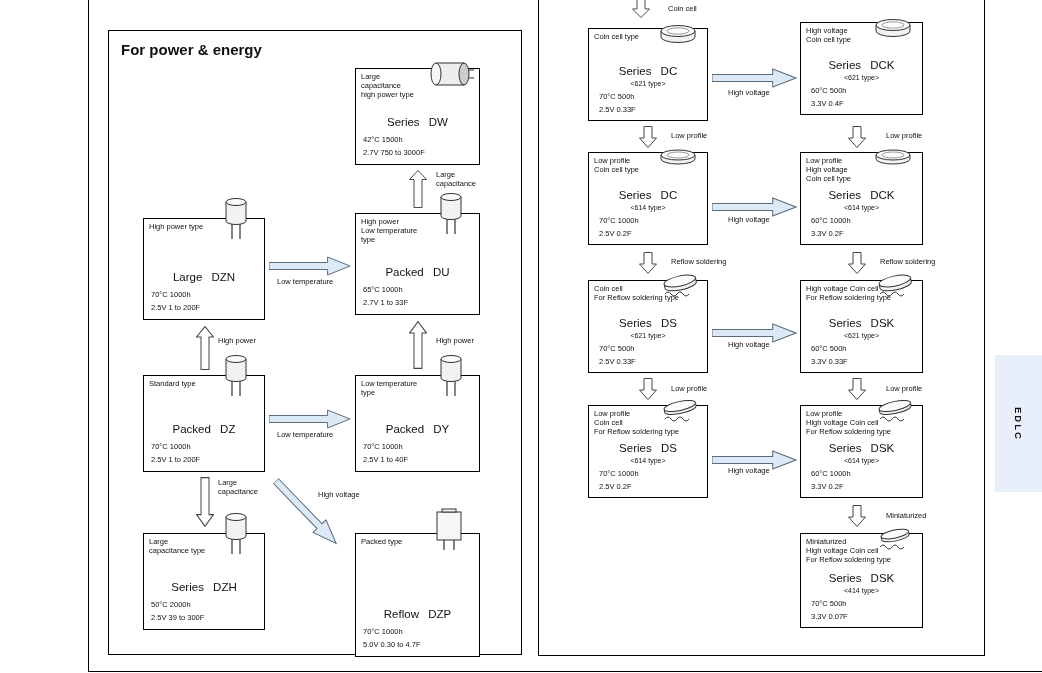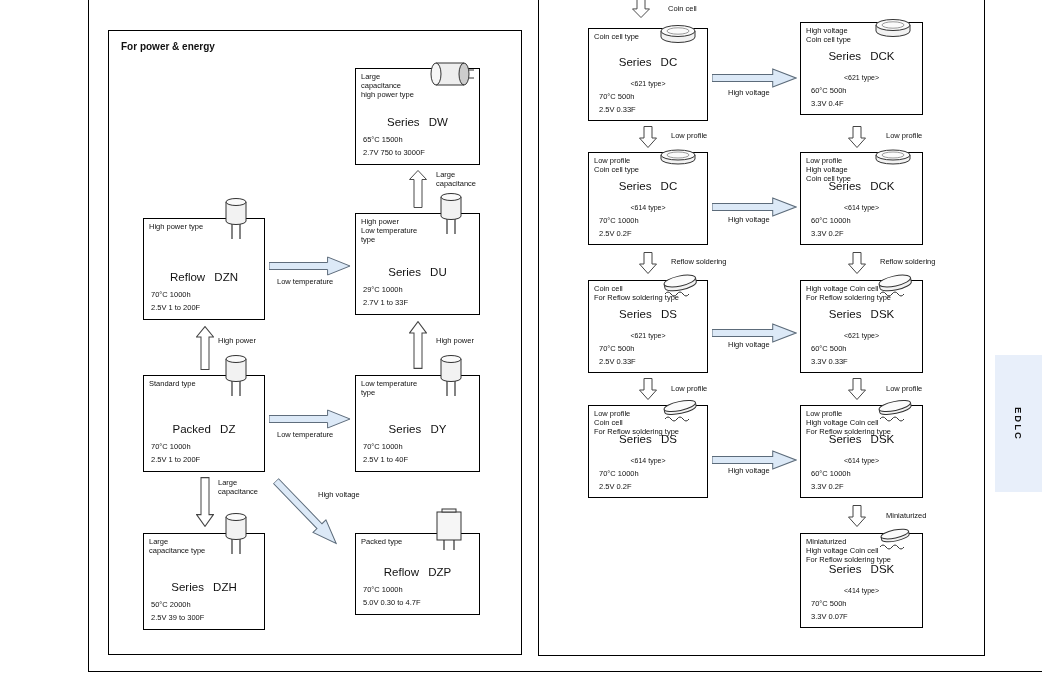--- a/index.html
+++ b/index.html
@@ -2,26 +2,26 @@
 <html><head>
 <meta charset="utf-8">
 <style>
   * { margin:0; padding:0; box-sizing:border-box; }
   html,body { width:1042px; height:673px; background:#fff; overflow:hidden; }
   body { position:relative; font-family:"Liberation Sans", sans-serif; color:#111; }
 
   .frame { position:absolute; border:1px solid #000; background:#fff; }
   .panel { position:absolute; border:1px solid #000; background:#fff; }
 
-  .panel-title { position:absolute; left:12px; top:10px; font-size:10px; font-weight:bold; }
+  .panel-title { position:absolute; left:12px; top:10px; font-size:15px; font-weight:bold; }
 
   .box { position:absolute; border:1px solid #000; background:#fff; }
   .btype   { position:absolute; top:3px; left:5px; font-size:7.5px; line-height:1.22; white-space:pre-line; }
   .bseries { position:absolute; left:0; right:0; bottom:36px; text-align:center; font-size:11.5px; word-spacing:6px; }
-  .box.rt .bseries { bottom:52px; }
+  .box.rt .bseries { bottom:43px; }
   .bvariant{ position:absolute; left:0; right:0; bottom:33px; text-align:center; font-size:7px; }
   .bspec1  { position:absolute; left:7px; bottom:20px; font-size:7.5px; }
   .bspec2  { position:absolute; left:7px; bottom:7px;  font-size:7.5px; }
   .box.rt .bspec1 { left:10px; bottom:19px; }
   .box.rt .bspec2 { left:10px; bottom:6px; }
 
   .lbl { position:absolute; font-size:7.5px; line-height:1.25; white-space:pre-line; }
 
   .arrow { position:absolute; }
   .arrow svg { display:block; width:100%; height:100%; }
@@ -46,53 +46,53 @@
 
 <div class="panel" style="left:108px; top:30px; width:414px; height:625px;">
   <div class="panel-title">For power &amp; energy</div>
 </div>
 
 <div class="box" style="left:355px; top:68px; width:125px; height:97px;">
   <div class="btype">Large
 capacitance
 high power type</div>
   <div class="bseries">Series DW</div>
-  <div class="bspec1">65°C 1500h</div>
+  <div class="bspec1">42°C 1500h</div>
   <div class="bspec2">2.7V 750 to 3000F</div>
   <span class="icon icap-h">
     <svg width="48" height="34" viewBox="0 0 48 34">
       <path d="M41,13 h6 M41,21 h6" stroke="#333" stroke-width="1.2" fill="none"></path>
       <rect x="9" y="6" width="28" height="22" fill="#eee" stroke="none"></rect>
       <ellipse cx="37" cy="17" rx="5" ry="11" fill="#ccc" stroke="#333"></ellipse>
       <path d="M9,6 H37 M9,28 H37" stroke="#333" fill="none"></path>
       <ellipse cx="9" cy="17" rx="5" ry="11" fill="#f6f6f6" stroke="#333"></ellipse>
     </svg>
   </span>
 </div>
 
 <div class="box" style="left:143px; top:218px; width:122px; height:102px;">
   <div class="btype">High power type</div>
-  <div class="bseries">Reflow DZN</div>
+  <div class="bseries">Large DZN</div>
   <div class="bspec1">70°C 1000h</div>
   <div class="bspec2">2.5V 1 to 200F</div>
   <span class="icon icap-v">
     <svg width="30" height="46" viewBox="0 0 30 46">
       <path d="M11,29 V44 M19,29 V44" stroke="#333" stroke-width="1.2" fill="none"></path>
       <path d="M5,7 V26 A10,3.5 0 0 0 25,26 V7" fill="#f2f2f2" stroke="#333"></path>
       <ellipse cx="15" cy="7" rx="10" ry="3.5" fill="#fafafa" stroke="#333"></ellipse>
     </svg>
   </span>
 </div>
 
 <div class="box" style="left:355px; top:213px; width:125px; height:102px;">
   <div class="btype">High power
 Low temperature
 type</div>
-  <div class="bseries">Series DU</div>
-  <div class="bspec1">29°C 1000h</div>
+  <div class="bseries">Packed DU</div>
+  <div class="bspec1">65°C 1000h</div>
   <div class="bspec2">2.7V 1 to 33F</div>
   <span class="icon icap-v">
     <svg width="30" height="46" viewBox="0 0 30 46">
       <path d="M11,29 V44 M19,29 V44" stroke="#333" stroke-width="1.2" fill="none"></path>
       <path d="M5,7 V26 A10,3.5 0 0 0 25,26 V7" fill="#f2f2f2" stroke="#333"></path>
       <ellipse cx="15" cy="7" rx="10" ry="3.5" fill="#fafafa" stroke="#333"></ellipse>
     </svg>
   </span>
 </div>
 
@@ -106,21 +106,21 @@
       <path d="M11,29 V44 M19,29 V44" stroke="#333" stroke-width="1.2" fill="none"></path>
       <path d="M5,7 V26 A10,3.5 0 0 0 25,26 V7" fill="#f2f2f2" stroke="#333"></path>
       <ellipse cx="15" cy="7" rx="10" ry="3.5" fill="#fafafa" stroke="#333"></ellipse>
     </svg>
   </span>
 </div>
 
 <div class="box" style="left:355px; top:375px; width:125px; height:97px;">
   <div class="btype">Low temperature
 type</div>
-  <div class="bseries">Series DY</div>
+  <div class="bseries">Packed DY</div>
   <div class="bspec1">70°C 1000h</div>
   <div class="bspec2">2.5V 1 to 40F</div>
   <span class="icon icap-v">
     <svg width="30" height="46" viewBox="0 0 30 46">
       <path d="M11,29 V44 M19,29 V44" stroke="#333" stroke-width="1.2" fill="none"></path>
       <path d="M5,7 V26 A10,3.5 0 0 0 25,26 V7" fill="#f2f2f2" stroke="#333"></path>
       <ellipse cx="15" cy="7" rx="10" ry="3.5" fill="#fafafa" stroke="#333"></ellipse>
     </svg>
   </span>
 </div>
@@ -133,21 +133,21 @@
   <div class="bspec2">2.5V 39 to 300F</div>
   <span class="icon icap-v">
     <svg width="30" height="46" viewBox="0 0 30 46">
       <path d="M11,29 V44 M19,29 V44" stroke="#333" stroke-width="1.2" fill="none"></path>
       <path d="M5,7 V26 A10,3.5 0 0 0 25,26 V7" fill="#f2f2f2" stroke="#333"></path>
       <ellipse cx="15" cy="7" rx="10" ry="3.5" fill="#fafafa" stroke="#333"></ellipse>
     </svg>
   </span>
 </div>
 
-<div class="box" style="left:355px; top:533px; width:125px; height:82px;">
+<div class="box" style="left:355px; top:533px; width:125px; height:124px;">
   <div class="btype">Packed type</div>
   <div class="bseries">Reflow DZP</div>
   <div class="bspec1">70°C 1000h</div>
   <div class="bspec2">5.0V 0.30 to 4.7F</div>
   <span class="icon ipkg">
     <svg width="36" height="44" viewBox="0 0 36 44">
       <path d="M13,32 V42 M23,32 V42" stroke="#333" stroke-width="1.2" fill="none"></path>
       <rect x="6" y="4" width="24" height="28" fill="#f6f6f6" stroke="#333"></rect>
       <rect x="11" y="1" width="14" height="3" fill="#f6f6f6" stroke="#333"></rect>
     </svg>

